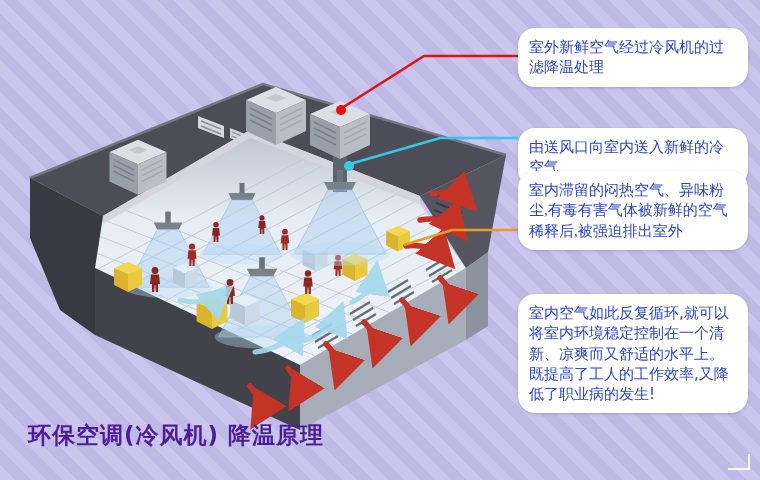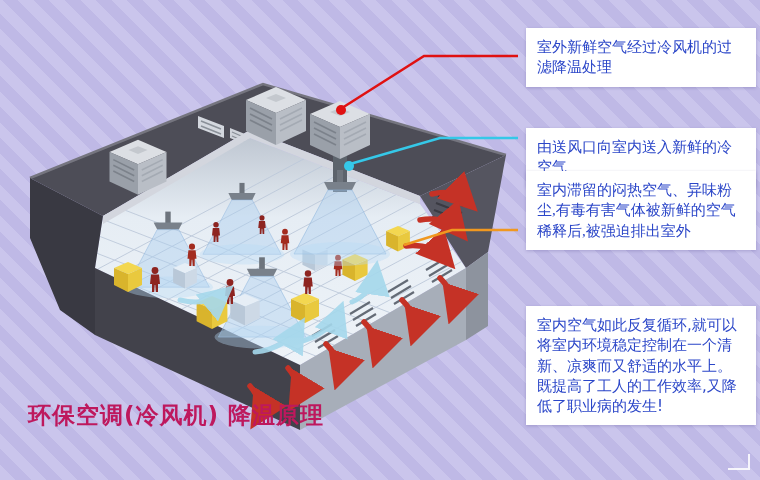--- a/index.html
+++ b/index.html
@@ -3,32 +3,31 @@
 <meta charset="utf-8">
 <style>
   html,body{margin:0;padding:0;}
   body{
     width:760px;height:480px;position:relative;overflow:hidden;
     font-family:"DejaVu Sans","Liberation Sans",sans-serif;
     background:repeating-linear-gradient(45deg,#cac5ec 0px,#cac5ec 11px,#bfb9e6 11px,#bfb9e6 22px);
   }
   .illustration{position:absolute;left:0;top:0;}
   .callout{
-    position:absolute;left:518px;width:208px;background:#ffffff;border-radius:0;
+    position:absolute;left:518px;width:208px;background:#ffffff;border-radius:17px;
     padding:9px 11px;color:#2b46c8;font-size:15px;line-height:1.35;
     box-shadow:0 1px 3px rgba(80,70,140,.28);
-    margin-left:8px;
   }
   #callout-1{top:28px;}
   #callout-2{top:128px;}
   #callout-3{top:171px;font-family:Liberation Serif, serif;}
-  #callout-4{top:306px;}
+  #callout-4{top:294px;}
   .page-title{
-    position:absolute;left:28px;top:400px;font-size:23px;font-weight:bold;
-    color:#be185d;letter-spacing:1px;white-space:nowrap;text-align:right;
+    position:absolute;left:28px;top:420px;font-size:23px;font-weight:bold;
+    color:#4c1d95;letter-spacing:1px;white-space:nowrap;text-align:right;
   }
   .corner-mark{
     position:absolute;right:10px;bottom:10px;width:20px;height:14px;
     border-right:2px solid rgba(255,255,255,.85);
     border-bottom:2px solid rgba(255,255,255,.85);
   }
 </style>
 </head>
 <body>
 

